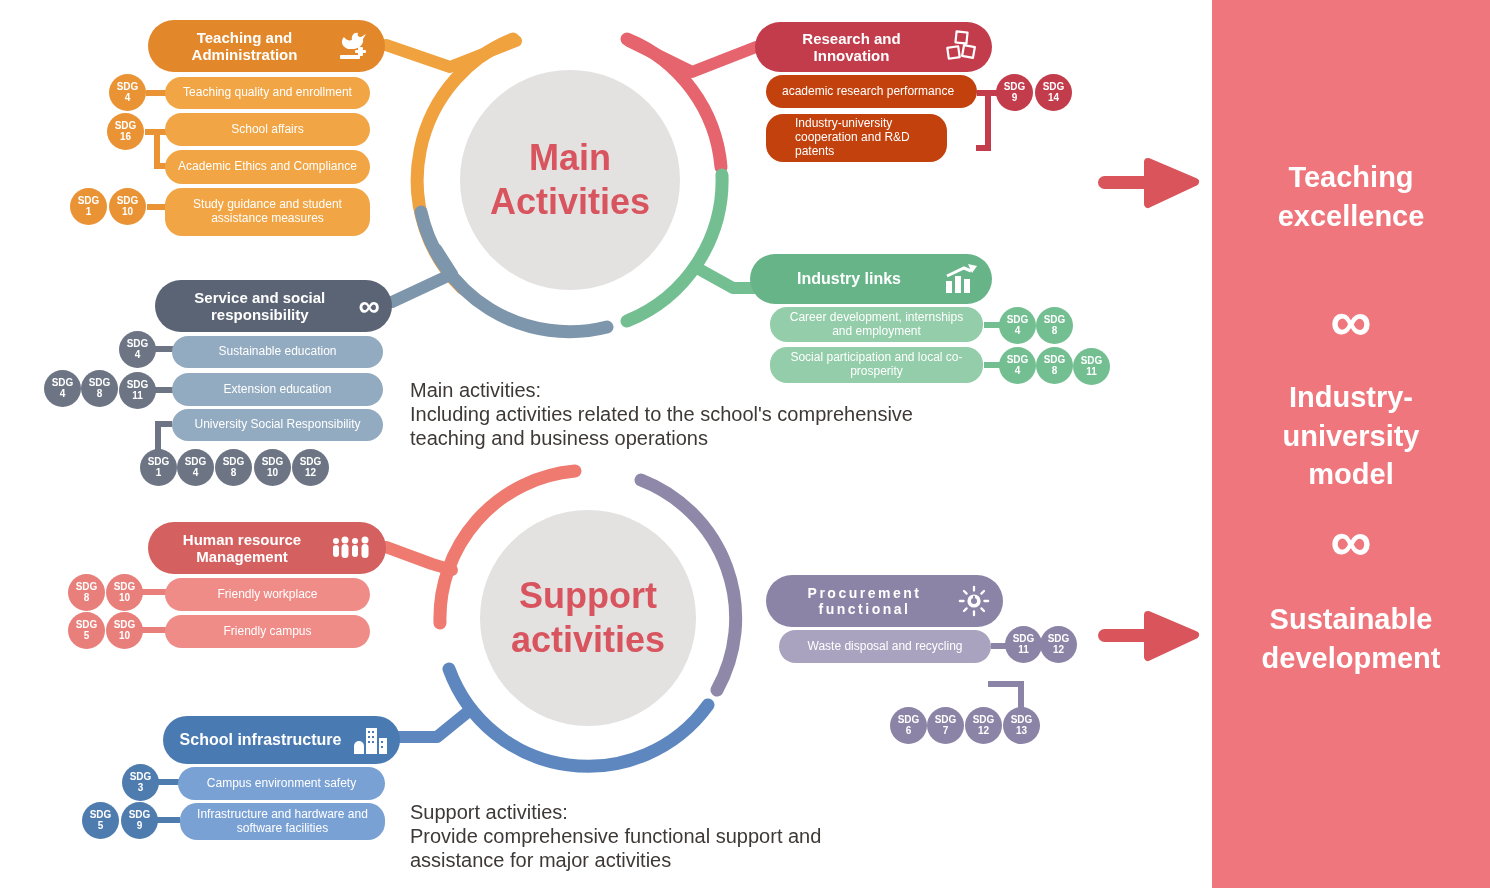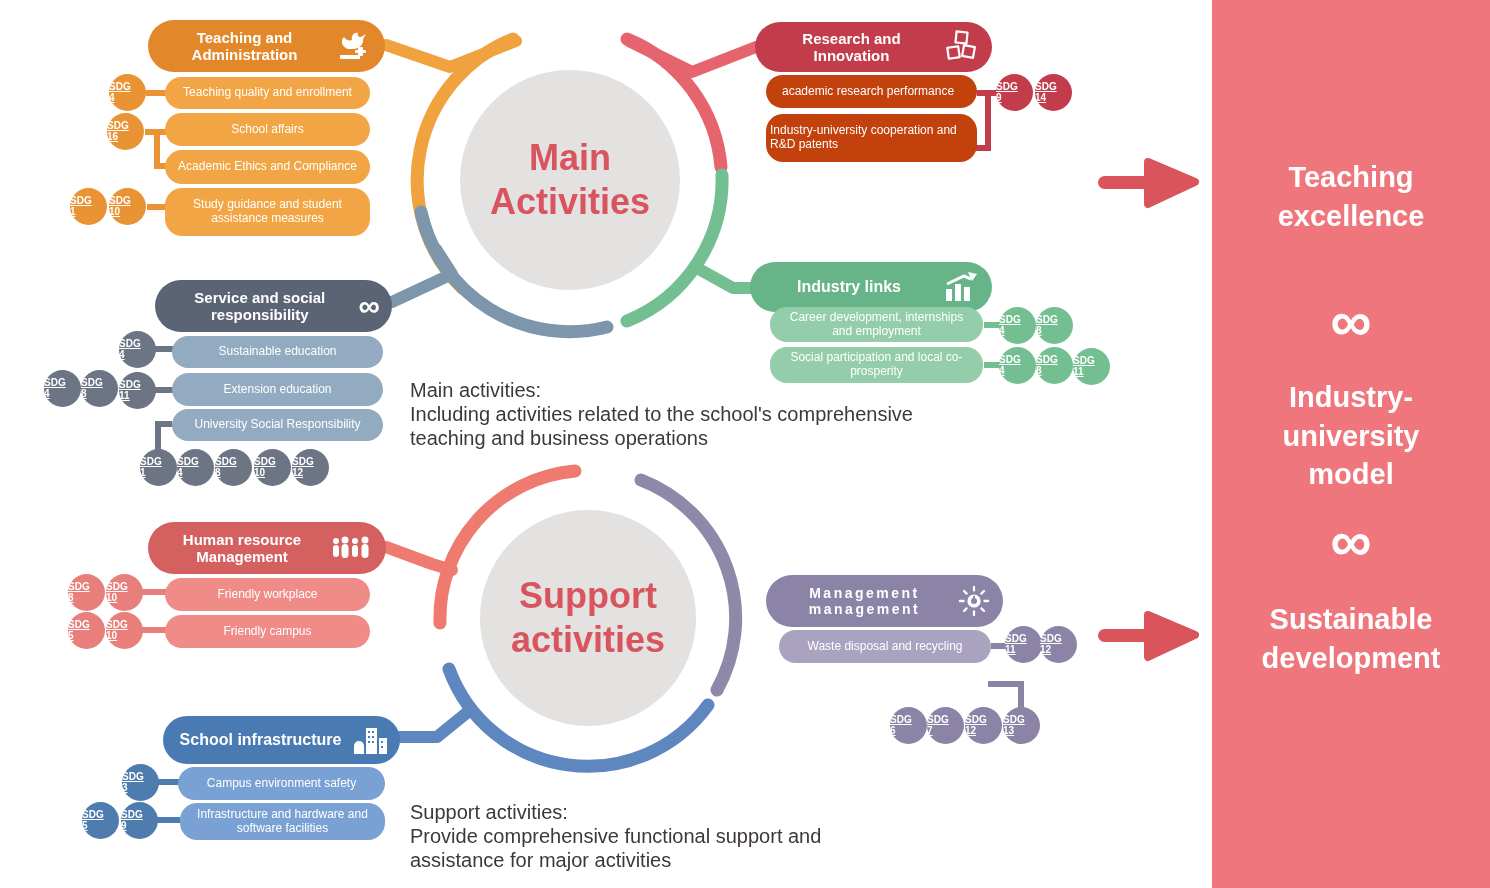--- a/index.html
+++ b/index.html
@@ -4,21 +4,21 @@
 <style>
   html,body{margin:0;padding:0;background:#fff;font-family:"Liberation Sans","DejaVu Sans",sans-serif;}
   .canvas{position:relative;width:1490px;height:888px;background:#fff;overflow:hidden;}
   .lines{position:absolute;left:0;top:0;z-index:1;}
   .pill{position:absolute;z-index:3;display:flex;align-items:center;justify-content:center;color:#fff;box-sizing:border-box;}
   .hdr{border-radius:26px;font-weight:bold;font-size:15px;line-height:1.15;padding:0 12px;gap:6px;text-align:center;}
   .hdr .hlabel{flex:1;text-align:center;}
   .hdr .hicon{flex:0 0 auto;display:flex;align-items:center;justify-content:center;}
   .item{border-radius:17px;font-size:12px;line-height:1.15;padding:0 12px;text-align:center;}
   .ta-l{justify-content:flex-start;text-align:left;}
-  .sdg{position:absolute;z-index:4;width:37px;height:37px;border-radius:50%;display:flex;flex-direction:column;align-items:flex-start;justify-content:center;color:#fff;font-weight:bold;font-size:10px;line-height:1.05;text-decoration:underline;}
+  .sdg{position:absolute;z-index:4;width:37px;height:37px;border-radius:50%;display:flex;flex-direction:column;align-items:center;justify-content:center;color:#fff;font-weight:bold;font-size:10px;line-height:1.05;}
   .circle{position:absolute;z-index:2;border-radius:50%;background:#e4e2e1;display:flex;align-items:center;justify-content:center;text-align:center;}
   .circle .clabel{color:#d8545e;font-weight:bold;font-size:36px;line-height:1.22;width:180px;}
   .desc{position:absolute;z-index:3;color:#3e3936;font-size:20px;line-height:1.2;}
   .panel{position:absolute;z-index:2;left:1212px;top:0;width:278px;height:888px;background:#ee767c;}
   .ptext{position:absolute;left:0;width:278px;text-align:center;color:#fff;font-weight:bold;font-size:29px;line-height:1.33;}
   .pinf{position:absolute;left:0;width:278px;text-align:center;color:#fff;font-weight:bold;font-size:58px;line-height:1;}
   .ium{padding:0 48px;box-sizing:border-box;}
   
   .org-d{background:#e2882a}.org-l{background:#f2a544}.org-b{background:#ea9334}
   .red-d{background:#c23c4c}.red-l{background:#c2410c}.red-b{background:#c23c4c}
@@ -131,31 +131,31 @@
     <span class="hlabel">Research and Innovation</span>
     <span class="hicon">
       <svg width="38" height="36" viewBox="0 0 38 36" fill="none" stroke="#fff" stroke-width="2.2" stroke-linejoin="round">
         <rect x="14" y="3" width="11" height="11" transform="rotate(6 19.5 8.5)"></rect>
         <rect x="6" y="18" width="11" height="11" transform="rotate(-8 11.5 23.5)"></rect>
         <rect x="21" y="17" width="11" height="11" transform="rotate(10 26.5 22.5)"></rect>
       </svg>
     </span>
   </div>
   <div class="pill item red-l ta-l" style="left:766px;top:75px;width:211px;height:33px;padding-left:16px;">academic research performance</div>
-  <div class="pill item red-l ta-l" style="left:766px;top:114px;width:211px;height:48px;padding-left:4px;">Industry-university cooperation and R&amp;D patents</div>
+  <div class="pill item red-l ta-l" style="left:766px;top:114px;width:181px;height:48px;padding-left:29px;">Industry-university cooperation and R&amp;D patents</div>
   <div class="sdg red-b" style="left:996px;top:74px;">
       <span>SDG</span>
       <span>9</span>
     </div>
   <div class="sdg red-b" style="left:1035px;top:74px;">
       <span>SDG</span>
       <span>14</span>
     </div>
 
-  <div class="pill hdr grn-d" style="left:750px;top:254px;width:242px;height:50px;font-size:16px;margin-top:8px;">
+  <div class="pill hdr grn-d" style="left:750px;top:254px;width:242px;height:50px;font-size:16px;">
     <span class="hlabel">Industry links</span>
     <span class="hicon">
       <svg width="38" height="32" viewBox="0 0 38 32">
         <rect x="4" y="18" width="6" height="12" fill="#fff"></rect>
         <rect x="13" y="13" width="6" height="17" fill="#fff"></rect>
         <rect x="22" y="16" width="6" height="14" fill="#fff"></rect>
         <path d="M5 13 L22 5 L29 8" stroke="#fff" stroke-width="3" fill="none"></path>
         <path d="M26 1 L35 3 L30 10 Z" fill="#fff"></path>
       </svg>
     </span>
@@ -255,21 +255,21 @@
   <div class="sdg sal-b" style="left:68px;top:612px;">
       <span>SDG</span>
       <span>5</span>
     </div>
   <div class="sdg sal-b" style="left:106px;top:612px;">
       <span>SDG</span>
       <span>10</span>
     </div>
 
   <div class="pill hdr pur-d proc-title" style="left:766px;top:575px;width:237px;height:52px;">
-    <span class="hlabel">Management management</span>
+    <span class="hlabel">Procurement functional</span>
     <span class="hicon">
       <svg width="34" height="34" viewBox="0 0 36 36">
         <circle cx="18" cy="18" r="7" fill="#fff"></circle>
         <circle cx="18" cy="18" r="3.2" fill="#8b84a6"></circle>
         <rect x="17" y="12.5" width="2" height="5" fill="#8b84a6"></rect>
         <g stroke="#fff" stroke-width="2.4" stroke-linecap="round">
           <path d="M18 3 V7"></path>
             <path d="M18 29 V33"></path>
             <path d="M3 18 H7"></path>
             <path d="M29 18 H33"></path>

